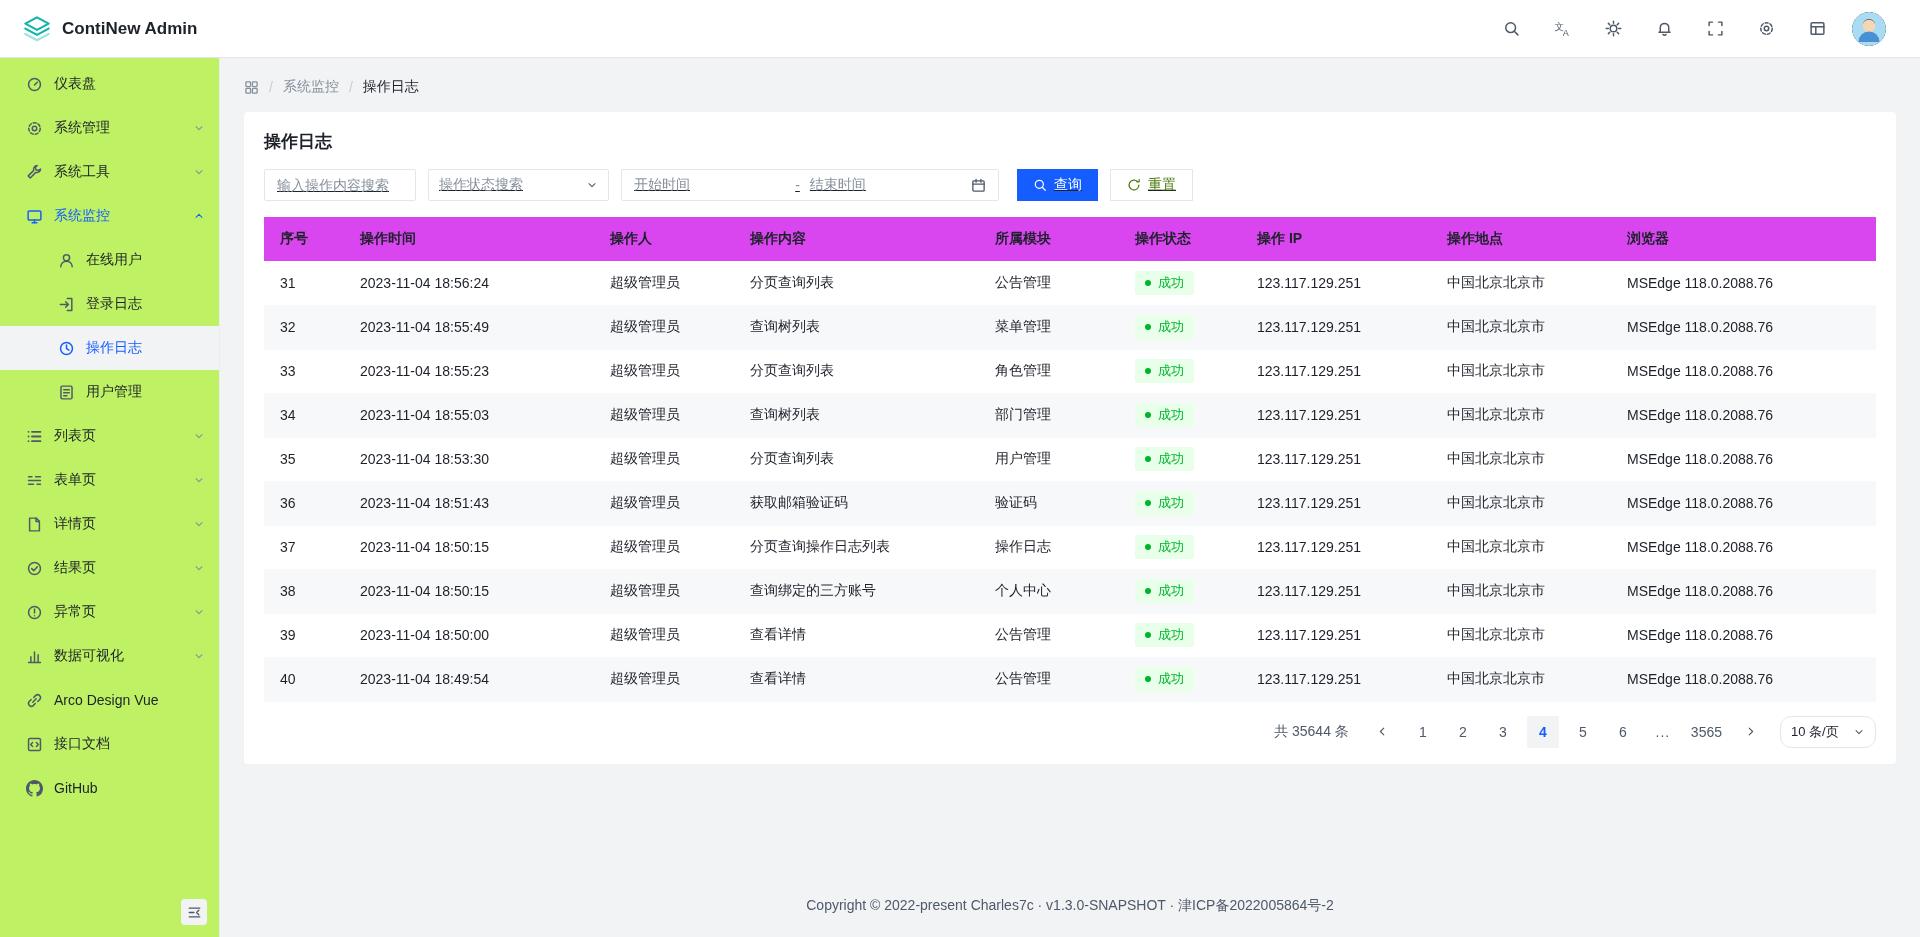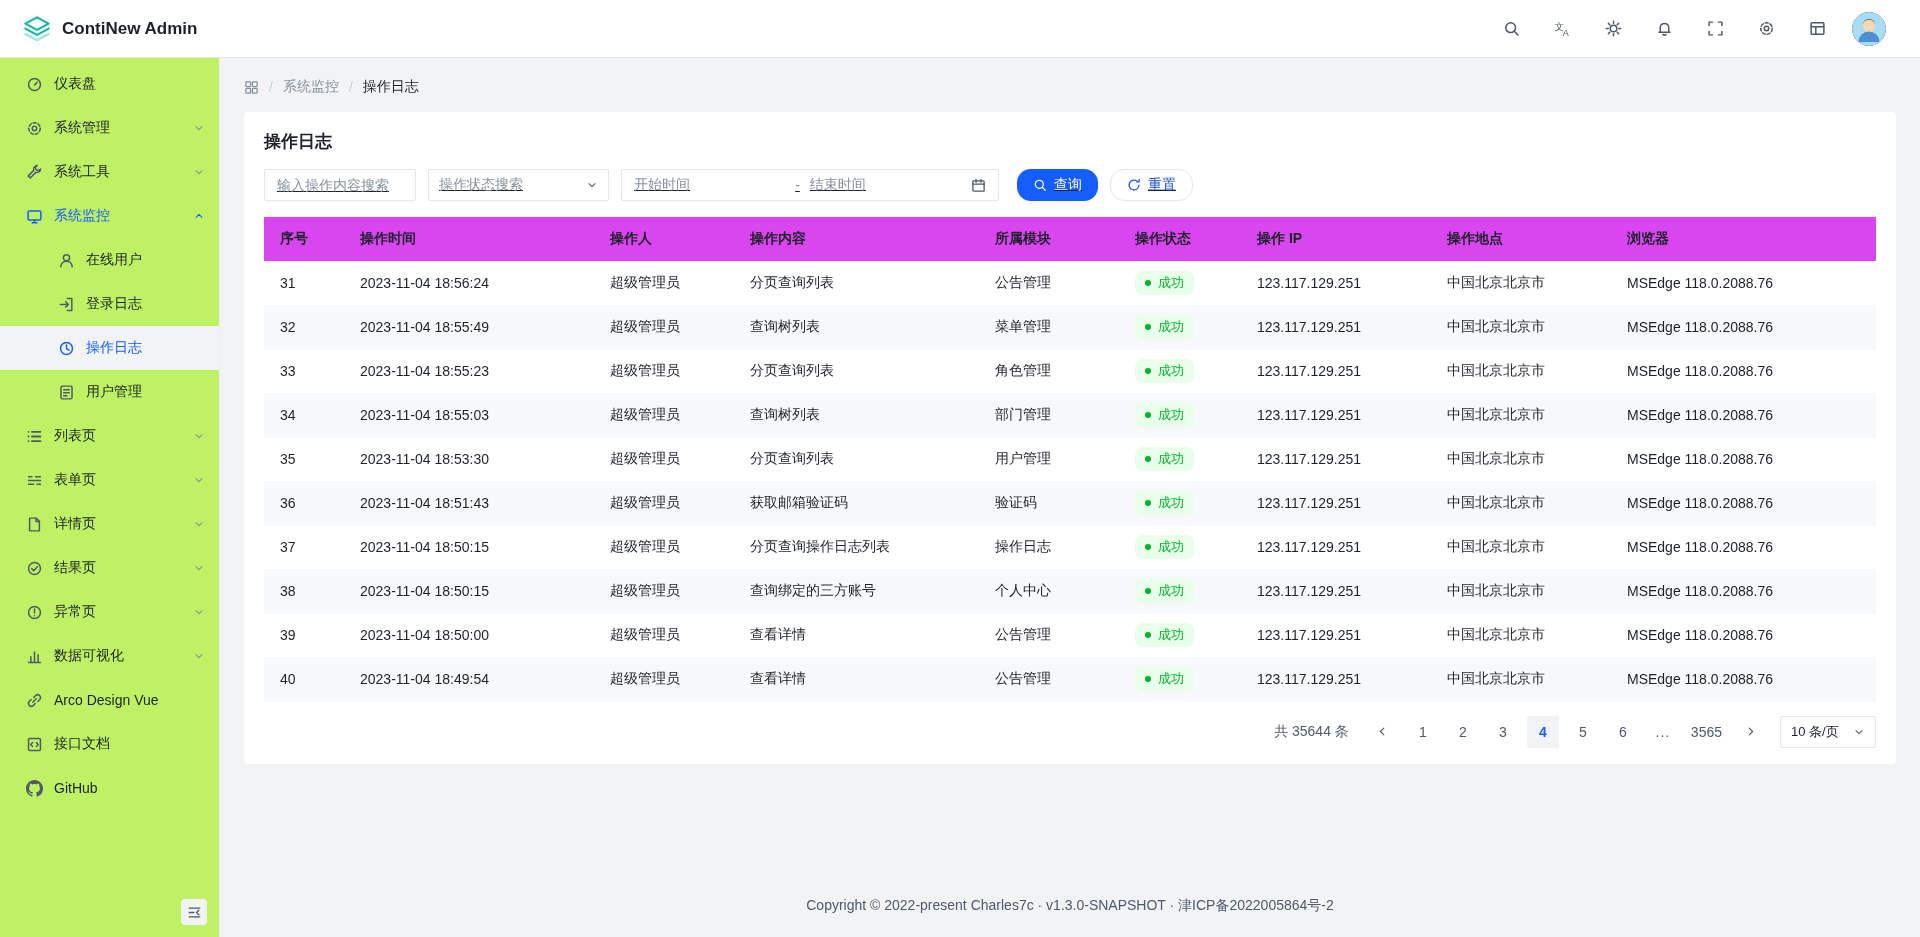--- a/index.html
+++ b/index.html
@@ -52,42 +52,42 @@
   .input,.select,.range{height:32px;background:#fff;border:1px solid #e5e6eb;border-radius:2px;font-size:14px;color:#1d2129;}
   .input{width:152px;padding:0 12px;outline:none;font-family:inherit;}
   .input::placeholder{color:#86909c;}
   .select{width:181px;display:flex;align-items:center;justify-content:space-between;padding:0 10px;cursor:pointer;}
   .ph{color:#86909c;}
   .sel-icon{width:12px;height:12px;color:#4e5969;display:block;}
   .range{width:378px;display:flex;align-items:center;gap:10px;padding:0 12px;cursor:pointer;}
   .range .start,.range .end{flex:1;white-space:nowrap;}
   .range .sep{color:#86909c;}
   .cal{width:15px;height:15px;color:#4e5969;}
-  .btn{height:32px;border:none;border-radius:14px;display:flex;align-items:center;gap:7px;padding:0 16px;font-size:14px;cursor:pointer;font-family:inherit;}
+  .btn{height:32px;border:none;border-radius:0;display:flex;align-items:center;gap:7px;padding:0 16px;font-size:14px;cursor:pointer;font-family:inherit;}
   .btn .b-icon{width:14px;height:14px;display:block;}
   .btn.primary{background:#165dff;color:#fff;margin-left:6px;}
-  .btn.default{background:#fff;color:#1d4ed8;border:1px solid #e5e6eb;}
+  .btn.default{background:#fff;color:#4d7c0f;border:1px solid #e5e6eb;}
 
   
   .log-table{width:100%;border-collapse:collapse;table-layout:fixed;}
   .log-table th{background:#d946ef;height:44px;text-align:left;padding:0 16px;font-weight:700;color:#1d2129;white-space:nowrap;}
   .log-table td{height:44px;padding:0 16px;color:#1d2129;white-space:nowrap;overflow:hidden;text-overflow:ellipsis;border-bottom:1px solid #f7f8fa;}
   .log-table tbody tr:nth-child(even){background:#f7f8fa;}
-  .status-badge{display:inline-flex;align-items:center;gap:7px;height:24px;padding:0 10px;background:#e8ffea;color:#00b42a;border-radius:8px;font-size:13px;}
+  .status-badge{display:inline-flex;align-items:center;gap:7px;height:24px;padding:0 10px;background:#e8ffea;color:#00b42a;border-radius:3px;font-size:13px;}
   .dot{width:6px;height:6px;border-radius:50%;background:#00b42a;}
 
   
   .pagination{display:flex;align-items:center;justify-content:flex-end;gap:8px;margin-top:14px;text-align:right;}
   .total{color:#4e5969;margin-right:10px;}
   .page-list{display:flex;align-items:center;gap:8px;}
   .page-item{min-width:32px;height:32px;display:flex;align-items:center;justify-content:center;border-radius:2px;color:#4e5969;cursor:pointer;padding:0 4px;}
   .page-item svg{width:13px;height:13px;}
   .page-item.active{background:#f2f3f5;color:#165dff;font-weight:600;cursor:default;}
   .page-item.ellipsis{cursor:default;letter-spacing:1px;}
-  .size-select{height:32px;min-width:96px;border:1px solid #e5e6eb;border-radius:2px;background:#fff;display:flex;align-items:center;justify-content:space-between;gap:8px;padding:0 10px;color:#1d2129;cursor:pointer;margin-left:6px;font-size:13px;}
+  .size-select{height:32px;min-width:96px;border:1px solid #e5e6eb;border-radius:11px;background:#fff;display:flex;align-items:center;justify-content:space-between;gap:8px;padding:0 10px;color:#1d2129;cursor:pointer;margin-left:6px;font-size:13px;}
 
   .spacer{flex:1;}
   .footer{padding:14px 0 22px;text-align:center;color:#4e5969;}
 </style>
 </head>
 <body>
 
 <div class="app">
 
   <header class="header">

